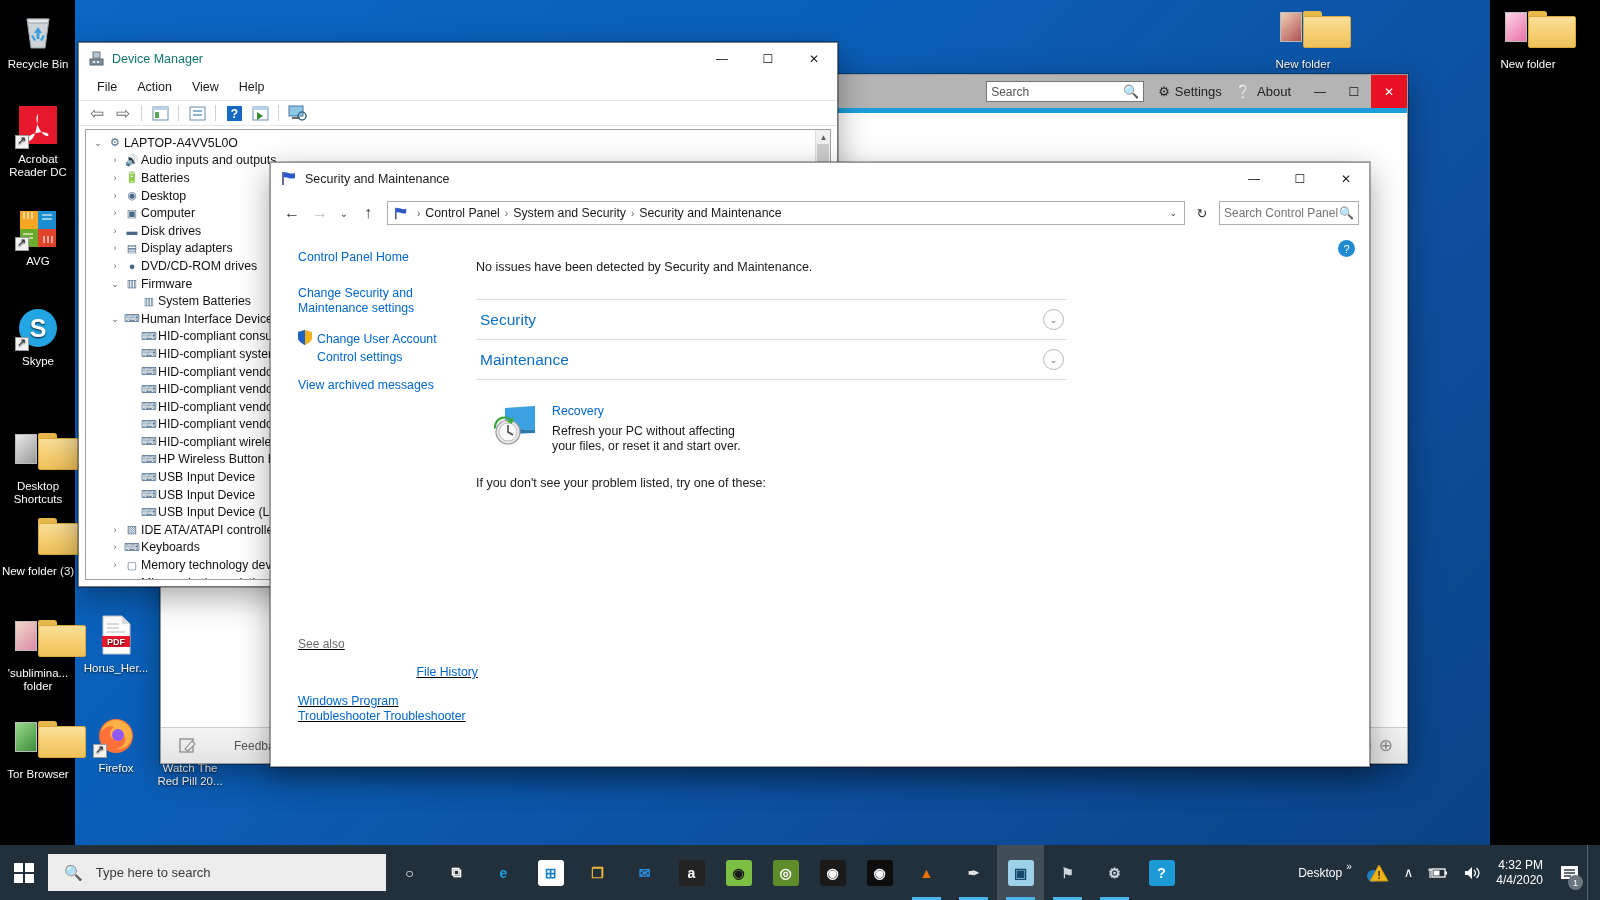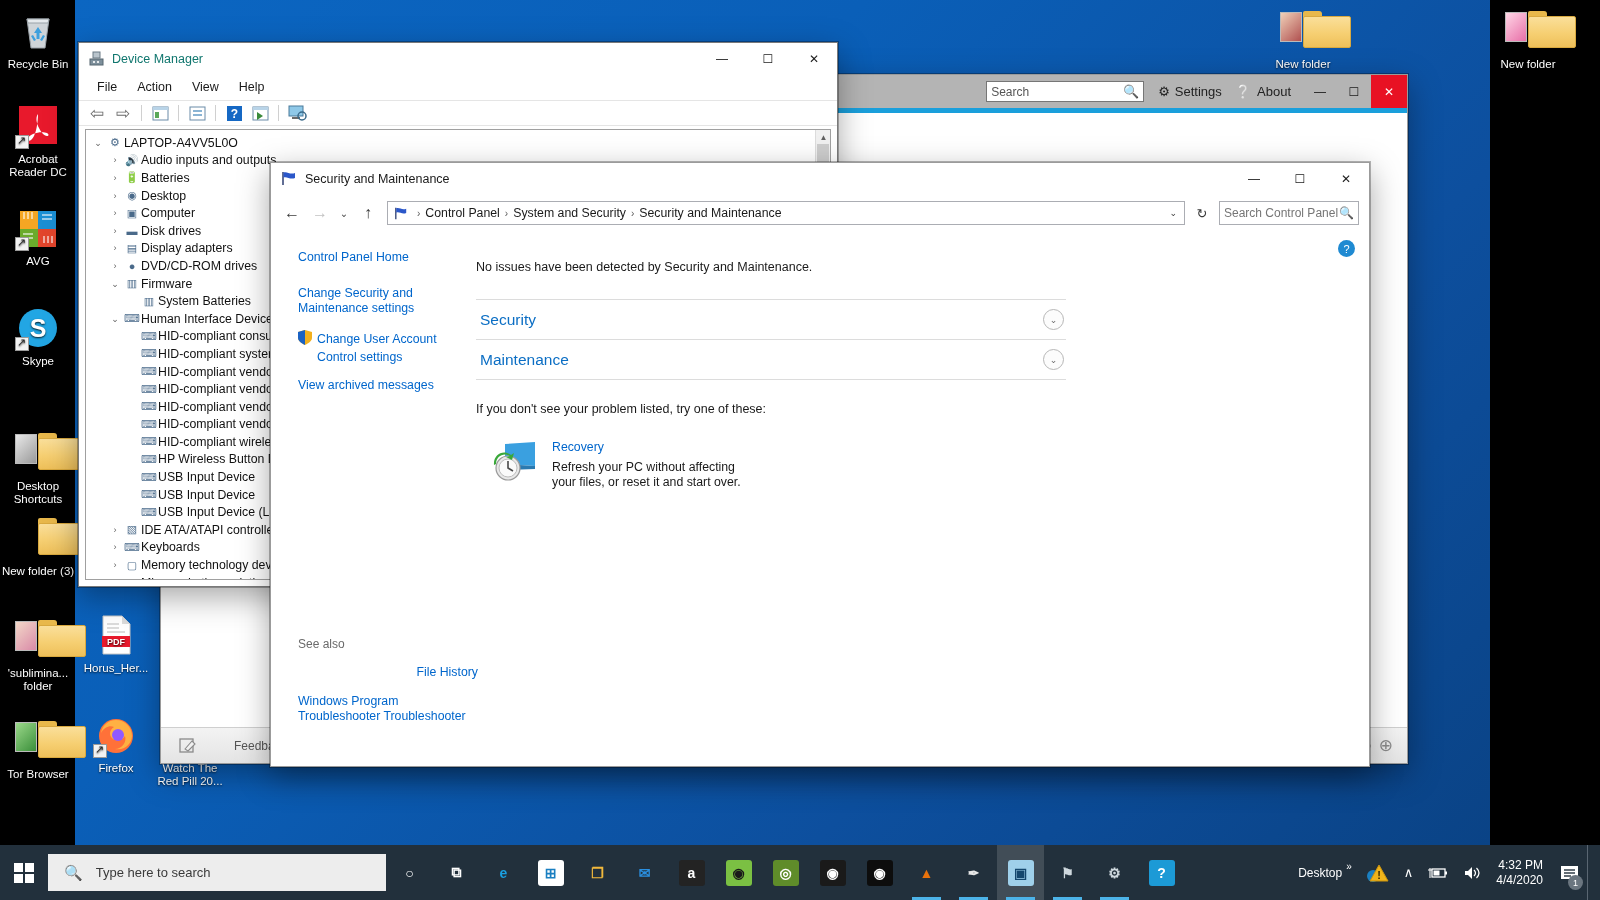--- a/index.html
+++ b/index.html
@@ -634,21 +634,21 @@
       <div class="lnk" style="margin-bottom:13px;">Change Security and Maintenance settings</div>
       <div style="position:relative;padding-left:19px;margin-bottom:13px;">
         <svg width="14" height="15" viewBox="0 0 14 15" style="position:absolute;left:0;top:1px;">
           <path d="M7 0 L14 2 L14 8 C14 12 7 15 7 15 C7 15 0 12 0 8 L0 2 Z" fill="#f2b01e"></path>
           <path d="M7 0 L0 2 L0 8 C0 12 7 15 7 15 Z" fill="#1a62c4"></path>
         </svg>
         <span class="lnk">Change User Account Control settings</span>
       </div>
       <div class="lnk">View archived messages</div>
 
-      <div style="position:absolute;left:27px;bottom:42px;width:180px;">
+      <div style="position:absolute;left:27px;bottom:42px;width:180px;text-decoration:underline;">
         <div style="font-size:12px;color:#6a6a6a;margin-bottom:14px;">See also</div>
         <div class="lnk" style="margin-bottom:14px;text-align:right;">File History</div>
         <div class="lnk">Windows Program Troubleshooter Troubleshooter</div>
       </div>
     </div>
 
     <div class="sam-right">
       <div class="help-q">
         <span>?</span>
       </div>
@@ -658,38 +658,38 @@
         <div class="sec-row">
           <span class="t">Security</span>
           <span class="chev">⌄</span>
         </div>
         <div class="sec-row">
           <span class="t">Maintenance</span>
           <span class="chev">⌄</span>
         </div>
         <div style="border-top:1px solid #dcdcdc;"></div>
       </div>
-
-      <div style="font-size:12.5px;color:#1a1a1a;margin-top:22px;">If you don't see your problem listed, try one of these:</div>
 
       <div style="display:flex;gap:15px;margin-top:24px;padding-left:17px;">
         <svg width="44" height="42" viewBox="0 0 44 42">
           <path d="M12 4 L42 2 L42 26 L12 24 Z" fill="#3aa0e0"></path>
           <path d="M12 24 L42 26 L42 29 L12 30 Z" fill="#2a7ab0"></path>
           <circle cx="15" cy="28" r="12" fill="#e8e8e8" stroke="#9a9a9a" stroke-width="1.2"></circle>
           <circle cx="15" cy="28" r="9" fill="#fafafa" stroke="#bdbdbd"></circle>
           <path d="M15 21 L15 28 L20 31" stroke="#4a4a4a" stroke-width="1.6" fill="none"></path>
           <path d="M3 24 C3 16 11 12 17 16 L13 17 L19 20 L21 13 L18 15 C10 9 0 15 1 25 Z" fill="#3aa83a"></path>
         </svg>
         <div>
           <div class="lnk">Recovery</div>
           <div style="font-size:12.3px;color:#1a1a1a;margin-top:5px;line-height:15px;">Refresh your PC without affecting</div>
           <div style="font-size:12.3px;color:#1a1a1a;line-height:15px;">your files, or reset it and start over.</div>
         </div>
       </div>
+
+      <div style="font-size:12.5px;color:#1a1a1a;margin-top:22px;">If you don't see your problem listed, try one of these:</div>
     </div>
   </div>
 </div>
 
 <div id="taskbar">
   <div class="start">
     <span class="winlogo">
         <i></i>
         <i></i>
         <i></i>

